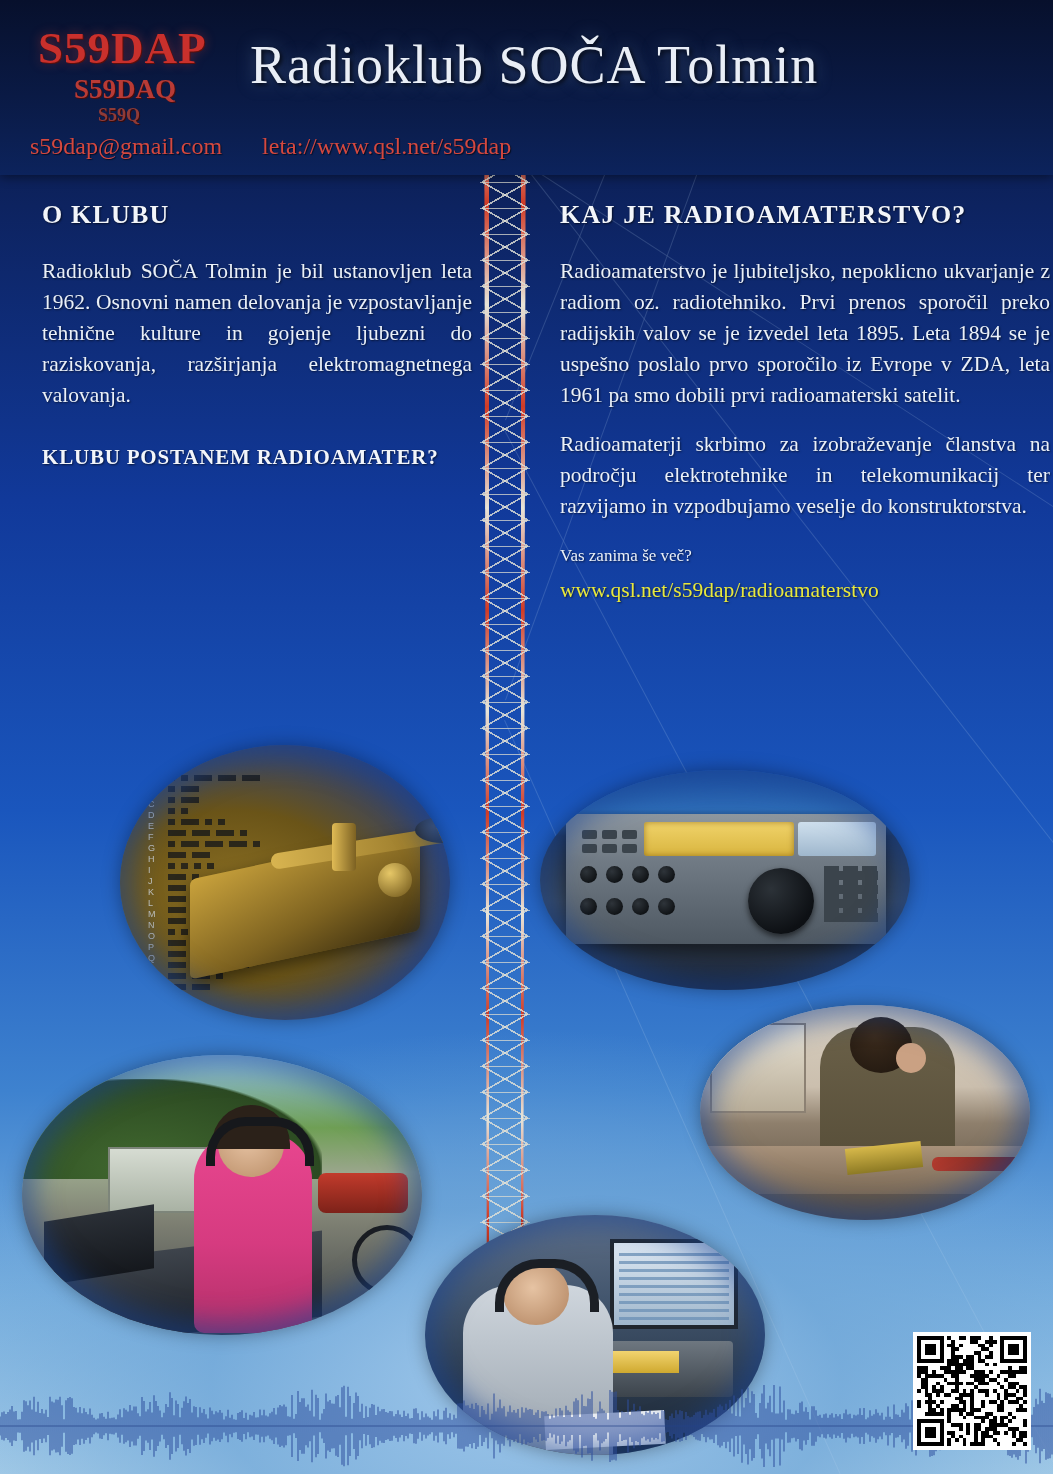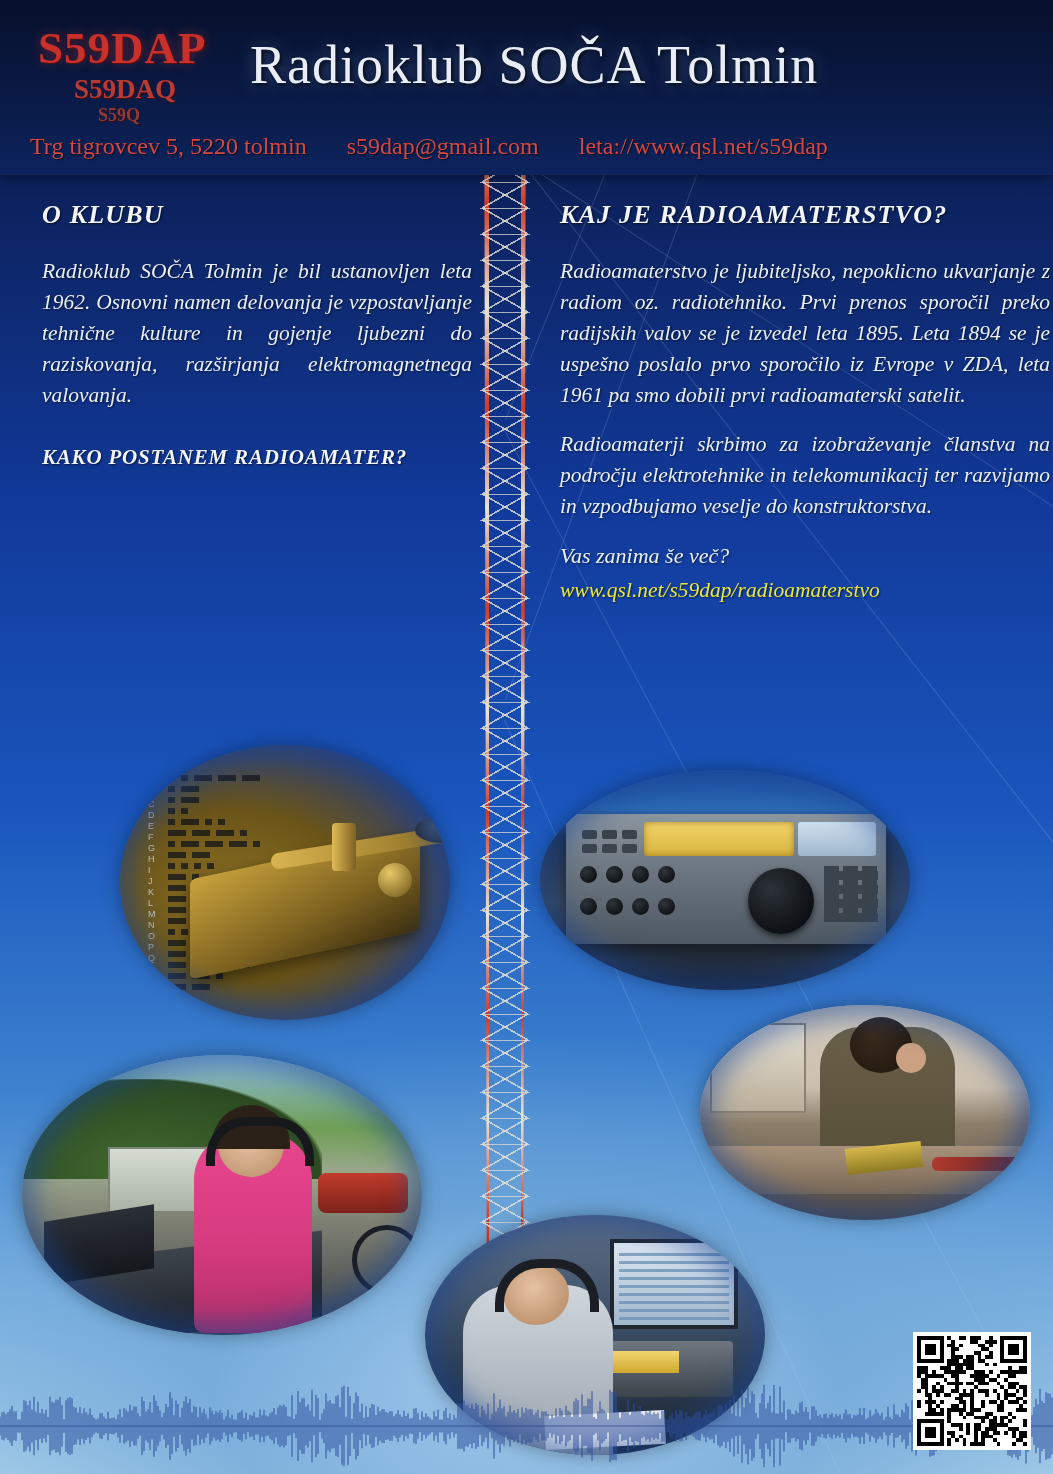--- a/index.html
+++ b/index.html
@@ -45,36 +45,36 @@
   }
   .contact{
     position:absolute;left:30px;top:133px;width:1010px;
     font-size:24px;color:#d4483f;
     text-shadow:1px 1px 1px rgba(0,0,0,.6);
     display:flex;gap:40px;align-items:baseline;
   }
   .contact .url{color:#d4483f;text-decoration:none;}
 
   
-  .col{position:absolute;color:#eef3fa;font-style:italic;}
+  .col{position:absolute;color:#eef3fa;}
   .col-left{left:42px;top:200px;width:430px;}
   .col-right{left:560px;top:200px;width:490px;}
   .h2{
     font-size:26px;letter-spacing:1.2px;color:#f2f5fa;margin:0 0 26px 0;
     text-shadow:1px 1px 2px rgba(0,0,0,.6);
   }
   .h3{
     font-size:21px;letter-spacing:.8px;color:#f2f5fa;margin:34px 0 18px 0;
     text-shadow:1px 1px 2px rgba(0,0,0,.6);
   }
   .p{
     font-size:21.5px;line-height:31px;text-align:justify;margin:0 0 18px 0;
     color:#eaf0f8;text-shadow:1px 1px 2px rgba(0,0,0,.55);
   }
-  .lead{font-size:22px;line-height:31px;margin:0 0 4px 0;color:#eaf0f8;text-shadow:1px 1px 2px rgba(0,0,0,.55);}
+  .lead{font-size:17px;line-height:31px;margin:0 0 4px 0;color:#eaf0f8;text-shadow:1px 1px 2px rgba(0,0,0,.55);}
   .weblink{
     display:block;font-size:21.5px;line-height:31px;color:#e8e83c;text-decoration:none;
     text-shadow:1px 1px 2px rgba(0,0,0,.6);
   }
 
   
   .tower{position:absolute;left:470px;top:0;width:70px;height:1270px;}
   .tower .leg{
     position:absolute;top:0;bottom:0;width:5px;
     background:linear-gradient(180deg,#cf3b27 0%,#e8e4d8 8%,#cf3b27 16%,#e8e4d8 24%,#cf3b27 32%,#e8e4d8 40%,#cf3b27 48%,#e8e4d8 56%,#cf3b27 64%,#e8e4d8 72%,#cf3b27 80%,#e8e4d8 88%,#cf3b27 96%);
@@ -381,30 +381,29 @@
       <div class="xbar" style="top: 1248px;"></div>
       <div class="lat" style="top: 1248px;"></div>
     </div>
 
   <div class="header">
     <div class="call-main">S59DAP</div>
     <div class="call-sub1">S59DAQ</div>
     <div class="call-sub2">S59Q</div>
     <div class="title">Radioklub SOČA Tolmin</div>
     <div class="contact">
-      <span>Trg tigrovcev 5, 5220 tolmin</span>
       <span>s59dap@gmail.com</span>
       <span class="url">leta://www.qsl.net/s59dap</span>
     </div>
   </div>
 
   <div class="col col-left">
     <h2 class="h2">O KLUBU</h2>
     <p class="p">Radioklub SOČA Tolmin je bil ustanovljen leta 1962. Osnovni namen delovanja je vzpostavljanje tehnične kulture in gojenje ljubezni do raziskovanja, razširjanja elektromagnetnega valovanja.</p>
-    <h3 class="h3">KAKO POSTANEM RADIOAMATER?</h3>
+    <h3 class="h3">KLUBU POSTANEM RADIOAMATER?</h3>
   </div>
 
   <div class="col col-right">
     <h2 class="h2">KAJ JE RADIOAMATERSTVO?</h2>
     <p class="p">Radioamaterstvo je ljubiteljsko, nepoklicno ukvarjanje z radiom oz. radiotehniko. Prvi prenos sporočil preko radijskih valov se je izvedel leta 1895. Leta 1894 se je uspešno poslalo prvo sporočilo iz Evrope v ZDA, leta 1961 pa smo dobili prvi radioamaterski satelit.</p>
     <p class="p">Radioamaterji skrbimo za izobraževanje članstva na področju elektrotehnike in telekomunikacij ter razvijamo in vzpodbujamo veselje do konstruktorstva.</p>
     <div class="lead">Vas zanima še več?</div>
     <a class="weblink" href="#">www.qsl.net/s59dap/radioamaterstvo</a>
   </div>
 

